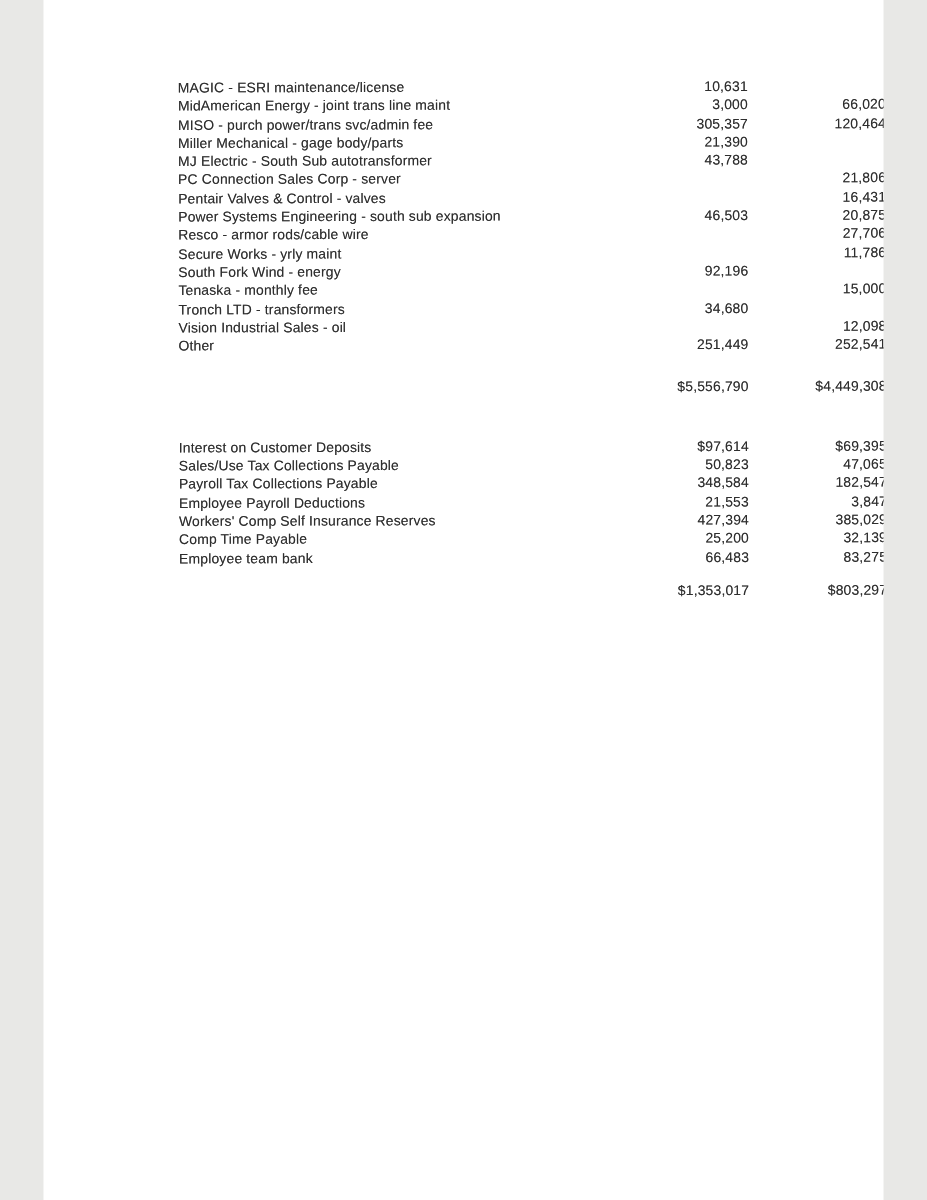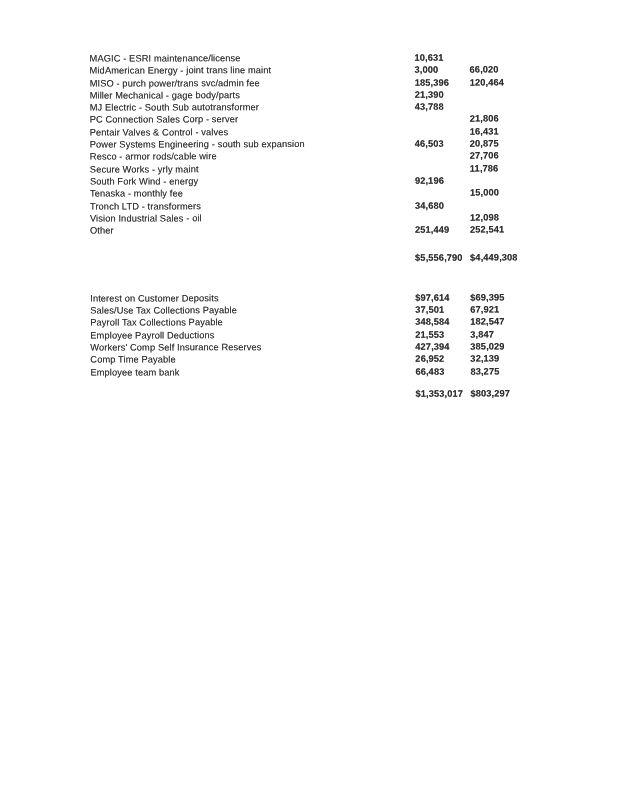--- a/index.html
+++ b/index.html
@@ -2,21 +2,21 @@
 <html><head>
 <meta charset="utf-8">
 <style>
   html, body {
     margin: 0;
     padding: 0;
     background: #e8e8e6;
   }
   .page {
     position: relative;
-    width: 618px;
+    width: 560px;
     height: 800px;
     margin: 0 auto;
     background: #ffffff;
     overflow: hidden;
     font-family: "Liberation Sans", sans-serif;
     color: #2e2e2e;
   }
   .doc {
     position: absolute;
     left: 90px;
@@ -28,21 +28,21 @@
     text-shadow: 0 0 0.4px rgba(40,40,40,0.55);
   }
   .row, .total-row {
     display: grid;
     grid-template-columns: 325px 55px 92px;
     height: 12.3px;
     line-height: 12.3px;
     white-space: nowrap;
   }
   .cell.label { text-align: left; overflow: visible; }
-  .cell.num   { text-align: left; font-weight: bold; }
+  .cell.num   { text-align: right; }
   .total-row.s1 { margin-top: 16px; }
   .section2 { margin-top: 27px; }
   .total-row.s2 { margin-top: 10px; }
 </style>
 </head>
 <body>
 
 <div class="page">
   <div class="doc">
 
@@ -55,21 +55,21 @@
   </div>
 
   <div class="row">
     <div class="cell label">MidAmerican Energy - joint trans line maint</div>
     <div class="cell num">3,000</div>
     <div class="cell num">66,020</div>
   </div>
 
   <div class="row">
     <div class="cell label">MISO - purch power/trans svc/admin fee</div>
-    <div class="cell num">185,396</div>
+    <div class="cell num">305,357</div>
     <div class="cell num">120,464</div>
   </div>
 
   <div class="row">
     <div class="cell label">Miller Mechanical - gage body/parts</div>
     <div class="cell num">21,390</div>
     <div class="cell num"></div>
   </div>
 
   <div class="row">
@@ -148,22 +148,22 @@
     <section class="section2">
       <div>
   <div class="row">
     <div class="cell label">Interest on Customer Deposits</div>
     <div class="cell num">$97,614</div>
     <div class="cell num">$69,395</div>
   </div>
 
   <div class="row">
     <div class="cell label">Sales/Use Tax Collections Payable</div>
-    <div class="cell num">37,501</div>
-    <div class="cell num">67,921</div>
+    <div class="cell num">50,823</div>
+    <div class="cell num">47,065</div>
   </div>
 
   <div class="row">
     <div class="cell label">Payroll Tax Collections Payable</div>
     <div class="cell num">348,584</div>
     <div class="cell num">182,547</div>
   </div>
 
   <div class="row">
     <div class="cell label">Employee Payroll Deductions</div>
@@ -172,21 +172,21 @@
   </div>
 
   <div class="row">
     <div class="cell label">Workers' Comp Self Insurance Reserves</div>
     <div class="cell num">427,394</div>
     <div class="cell num">385,029</div>
   </div>
 
   <div class="row">
     <div class="cell label">Comp Time Payable</div>
-    <div class="cell num">26,952</div>
+    <div class="cell num">25,200</div>
     <div class="cell num">32,139</div>
   </div>
 
   <div class="row">
     <div class="cell label">Employee team bank</div>
     <div class="cell num">66,483</div>
     <div class="cell num">83,275</div>
   </div>
 </div>
       <div class="total-row s2">

